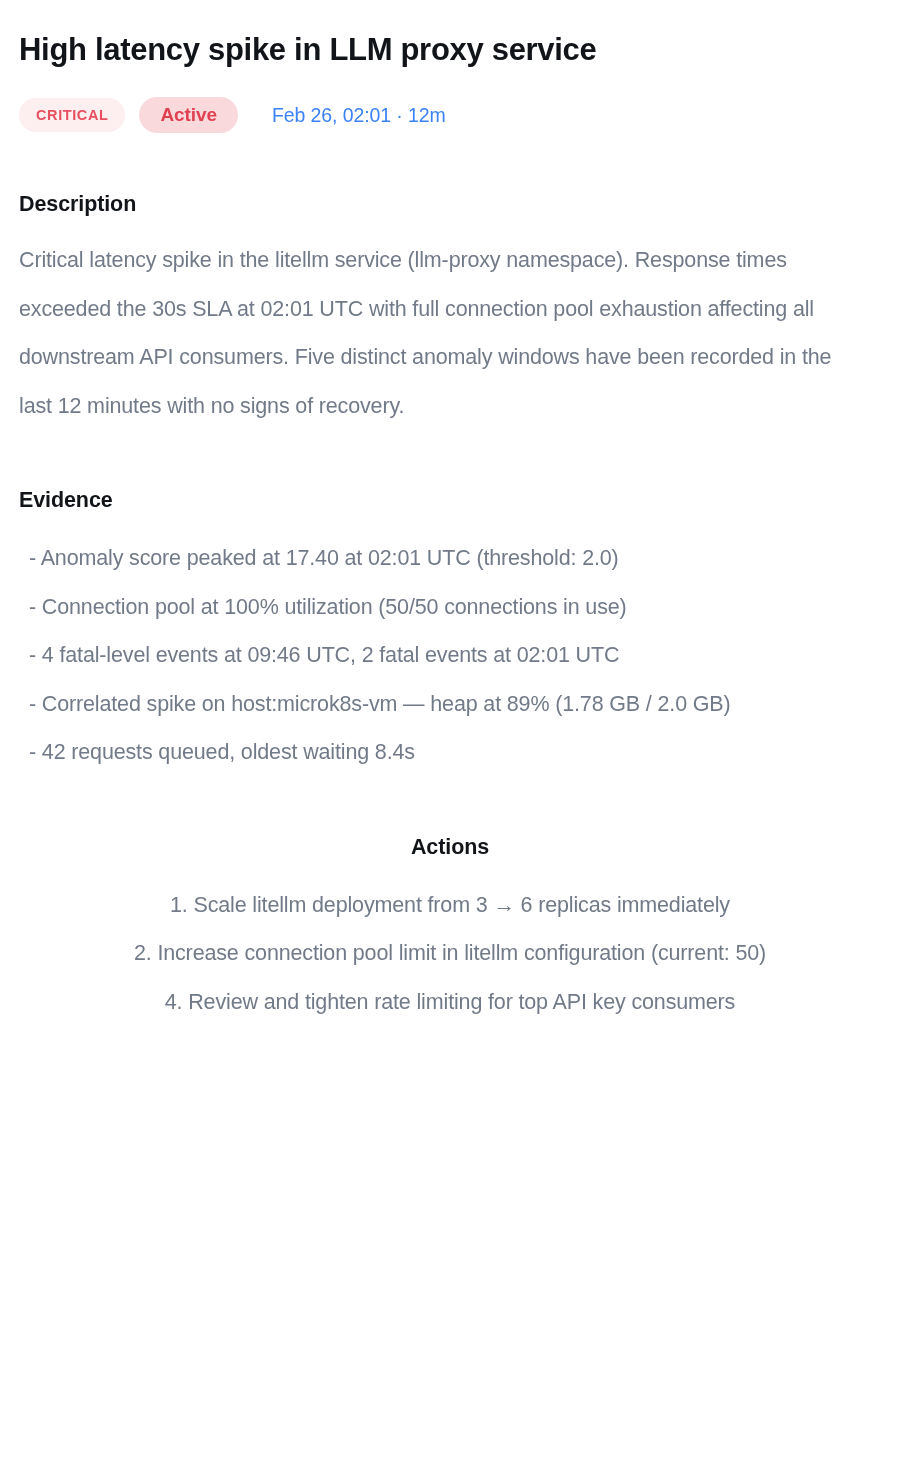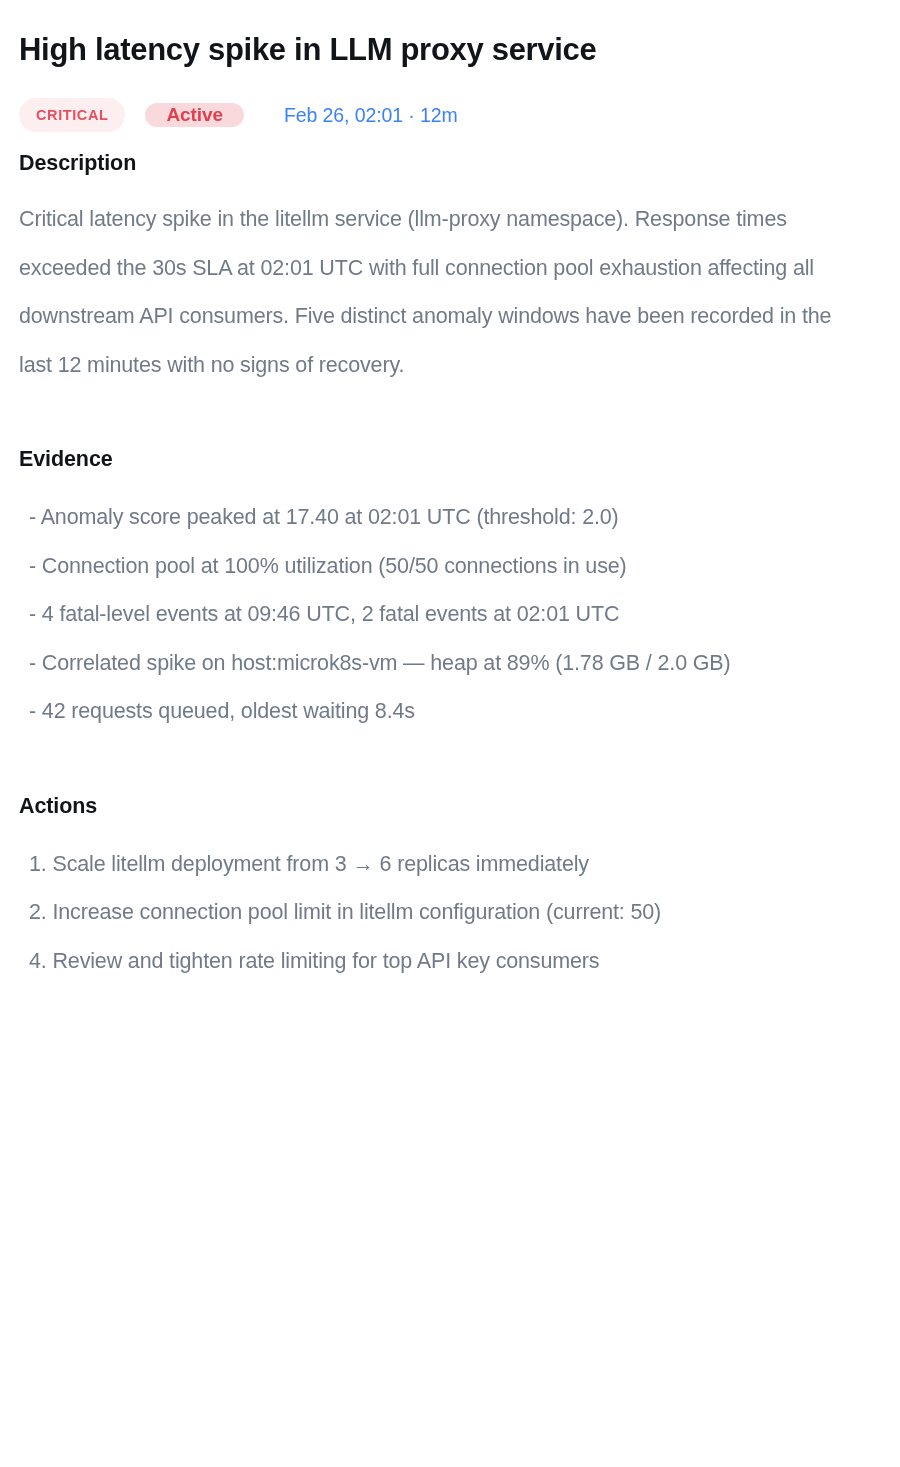--- a/index.html
+++ b/index.html
@@ -27,21 +27,21 @@
     font-size: 31px;
     line-height: 40px;
     font-weight: 700;
     letter-spacing: -0.3px;
     color: #111418;
   }
 
   .meta-row {
     display: flex;
     align-items: center;
-    gap: 20px;
+    gap: 14px;
     margin-top: 27px;
     height: 36px;
   }
   .badge {
     display: inline-flex;
     align-items: center;
     justify-content: center;
     border-radius: 999px;
     box-sizing: border-box;
     white-space: nowrap;
@@ -54,33 +54,33 @@
     letter-spacing: 0.6px;
     height: 34px;
     padding: 0 17px;
   }
   .badge-status {
     background: #fad9dd;
     color: #e04150;
     font-size: 19px;
     font-weight: 700;
     letter-spacing: -0.1px;
-    height: 24px;
+    height: 36px;
     padding: 0 21px;
   }
   .meta-time {
     font-size: 19.5px;
     line-height: 26px;
     color: #3b82f6;
     letter-spacing: -0.1px;
     margin-left: 20px;
   }
 
   .section {
-    margin-top: 16px;
+    margin-top: 57px;
   }
   .section-heading {
     margin: 0 0 18px 0;
     font-size: 21.5px;
     line-height: 28px;
     font-weight: 700;
     letter-spacing: -0.1px;
     color: #111418;
   }
   .section-body {
@@ -102,21 +102,21 @@
     margin: 0;
     padding: 0;
     font-size: 21.5px;
     line-height: 48.5px;
     color: #717a88;
     letter-spacing: -0.15px;
     max-width: 855px;
   }
   #evidence-section { margin-top: 56px; }
   #evidence-section .section-heading { margin-bottom: 20px; }
-  #actions-section { margin-top: 56px; }
+  #actions-section { margin-top: 56px; text-align: center; }
   #actions-section .section-heading { margin-bottom: 20px; }
 </style>
 </head>
 <body>
 
 <div class="page">
 
   <h1 class="page-title">High latency spike in LLM proxy service</h1>
 
   <div class="meta-row">

